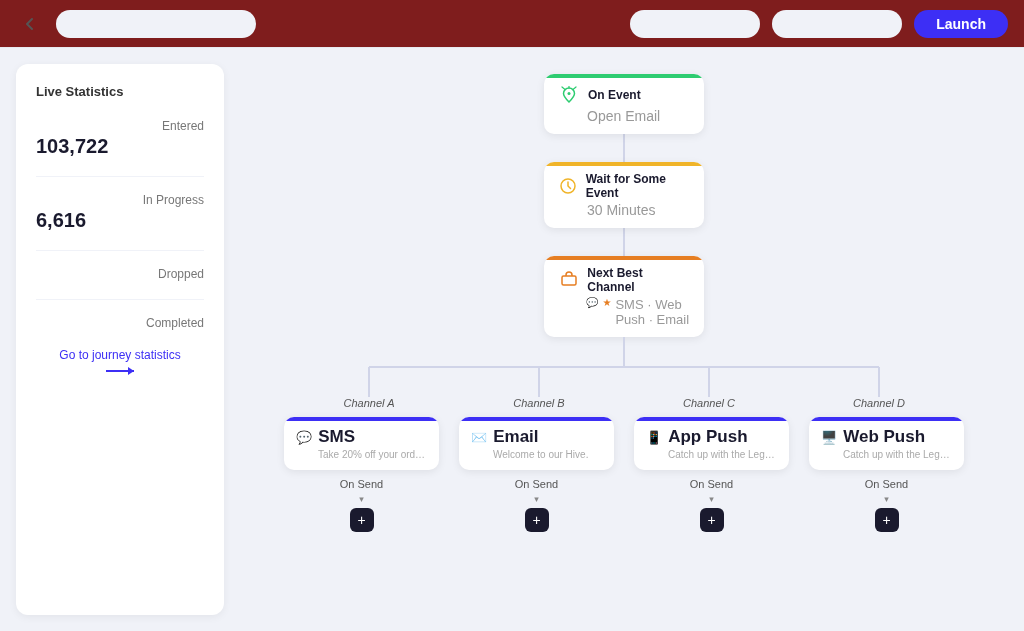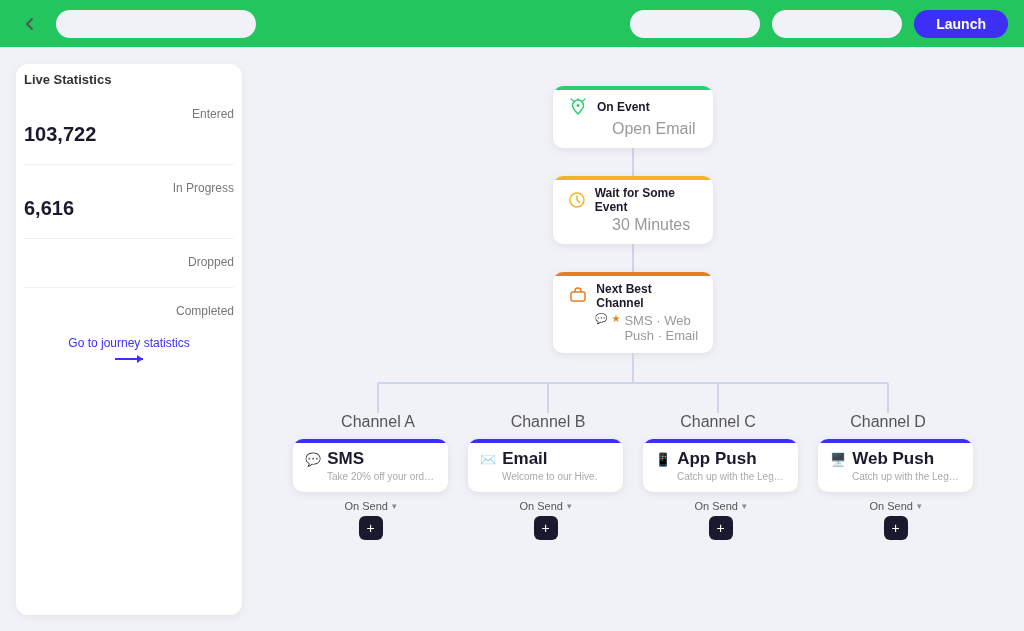--- a/index.html
+++ b/index.html
@@ -6,21 +6,21 @@
     body {
       font-family: -apple-system, BlinkMacSystemFont, 'Segoe UI', sans-serif;
       background: #f0f2f8;
       width: 1024px;
       height: 631px;
       overflow: hidden;
     }
 
     
     .topbar {
-      background: #22c55e;
+      background: #7f1d1d;
       height: 48px;
       display: flex;
       align-items: center;
       padding: 0 16px;
       gap: 12px;
       border-bottom: 1px solid #e8eaf0;
     }
     .topbar-back {
       width: 28px; height: 28px;
       display: flex; align-items: center; justify-content: center;
@@ -52,25 +52,25 @@
     }
 
     
     .main {
       display: flex;
       height: calc(631px - 48px);
     }
 
     
     .sidebar {
-      width: 226px;
+      width: 208px;
       background: #fff;
       border-radius: 12px;
       margin: 16px 0 16px 16px;
-      padding: 8px;
+      padding: 20px;
       box-shadow: 0 2px 8px rgba(0,0,0,0.06);
       flex-shrink: 0;
     }
     .sidebar-title {
       font-size: 13px;
       font-weight: 600;
       color: #333;
       margin-bottom: 20px;
     }
     .stat-item { margin-bottom: 18px; }
@@ -113,21 +113,21 @@
       position: absolute;
       right: 0; top: -3px;
       border-left: 6px solid #3d2ff5;
       border-top: 4px solid transparent;
       border-bottom: 4px solid transparent;
     }
 
     
     .canvas {
       flex: 1;
-      padding: 28px;
+      padding: 16px;
       overflow: auto;
       display: flex;
       flex-direction: column;
       align-items: flex-start;
     }
 
     
     .flow-container {
       display: flex;
       flex-direction: column;
@@ -165,45 +165,46 @@
       width: 22px; height: 22px;
       display: flex; align-items: center; justify-content: center;
       font-size: 14px;
     }
     .node-title {
       font-size: 12px;
       font-weight: 600;
       color: #1a1a2e;
     }
     .node-subtitle {
-      font-size: 16px;
+      font-size: 14px;
       color: #999;
-      margin-left: 45px;
+      margin-left: 29px;
     }
 
     
     .connector {
       width: 2px;
       height: 28px;
       background: #d0d4e8;
       margin: 0 auto;
     }
 
     .channel-labels {
       display: flex;
       gap: 0;
       width: 680px;
       margin: 0 auto 8px auto;
     }
     .channel-label {
       flex: 1;
       text-align: center;
-      font-size: 16px;
+      font-size: 11px;
       color: #555;
       font-weight: 500;
+      font-style: italic;
     }
 
     .channel-nodes {
       display: flex;
       gap: 20px;
       width: 680px;
       margin: 0 auto;
     }
 
     .channel-col {
@@ -251,20 +252,21 @@
     }
 
     .on-send-row {
       display: flex;
       align-items: center;
       gap: 4px;
       margin-top: 8px;
       font-size: 11px;
       color: #555;
       cursor: pointer;
+      flex-direction: column;
     }
     .on-send-chevron {
       font-size: 9px;
       color: #888;
     }
 
     .add-btn {
       width: 24px; height: 24px;
       background: #1a1a2e;
       border-radius: 6px;

